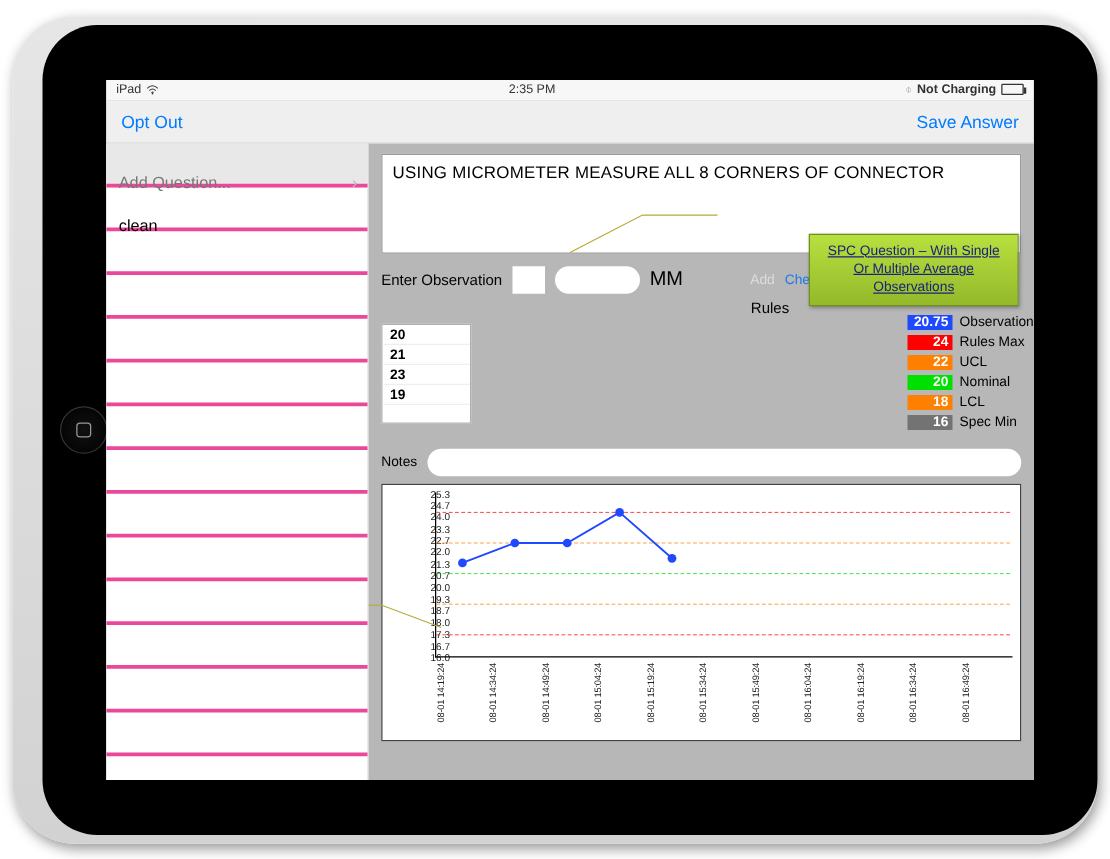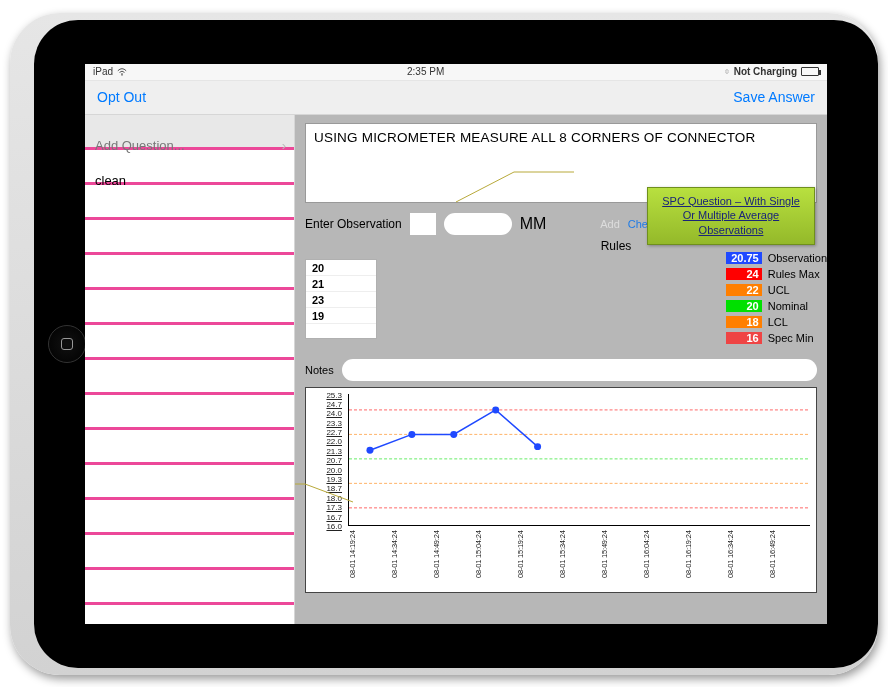--- a/index.html
+++ b/index.html
@@ -55,21 +55,21 @@
 
   .legend { position:absolute; right:0; top:135px; font-size:11px;text-align:right; }
   .legend-row { display:flex; align-items:center; height:16px; gap:6px; }
   .lg-val { display:inline-block; width:36px; padding:0 3px; color:#fff; font-weight:600; }
   .lg-name { font-size:11px; }
 
   .notes-row { display:flex; align-items:center; gap:8px; margin-top:20px; }
   .notes-row .pill { flex:1; height:22px; background:#fff; border-radius:11px; }
 
   .chart-box { background:#fff; border:1px solid #444; margin-top:6px; height:206px; position:relative; padding:4px 6px 4px 42px; }
-  .ylabels { position:absolute; left:6px; top:4px; font-size:8px; line-height:1.1; text-align:right; width:30px; color:#222;text-decoration:underline;}
+  .ylabels { position:absolute; left:24px; top:4px; font-size:8px; line-height:1.1; text-align:right; width:30px; color:#222;}
   .ylabels div { height:9.4px; }
   .plot { position:absolute; left:42px; right:6px; top:6px; height:132px; border-left:1px solid #000; border-bottom:1px solid #000;}
   .plot svg { width:100%; height:100%; }
   .xlabels { position:absolute; left:42px; right:6px; bottom:2px; height:62px; display:flex; font-size:7.5px; }
   .xlabels span { flex:1; writing-mode:vertical-rl; transform:rotate(180deg); text-align:right; padding-bottom:2px; color:#222; letter-spacing:-.2px;}
 
 </style>
 </head>
 <body>
 
@@ -168,21 +168,21 @@
                 </div>
                 <div class="legend-row">
                   <span class="lg-val" style="background:#00e000">20</span>
                   <span class="lg-name">Nominal</span>
                 </div>
                 <div class="legend-row">
                   <span class="lg-val" style="background:#ff7f00">18</span>
                   <span class="lg-name">LCL</span>
                 </div>
                 <div class="legend-row">
-                  <span class="lg-val" style="background:#ef4444">16</span>
+                  <span class="lg-val" style="background:#737373">16</span>
                   <span class="lg-name">Spec Min</span>
                 </div>
               </div>
 
         <div class="notes-row">
           <span>Notes</span>
           <div class="pill"></div>
         </div>
 
         <div class="chart-box">

